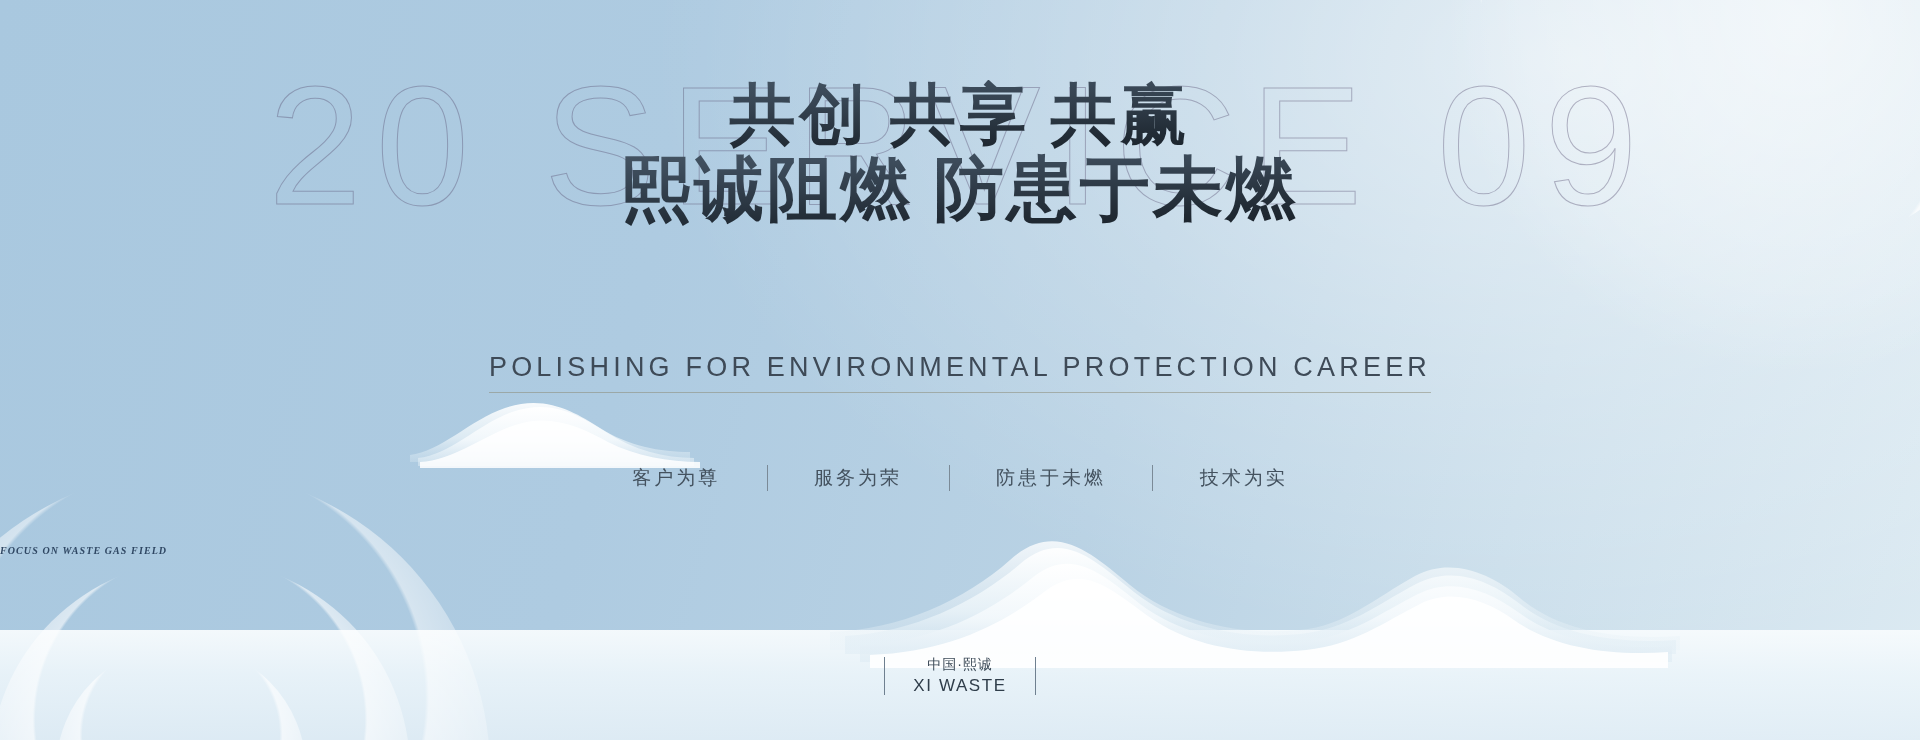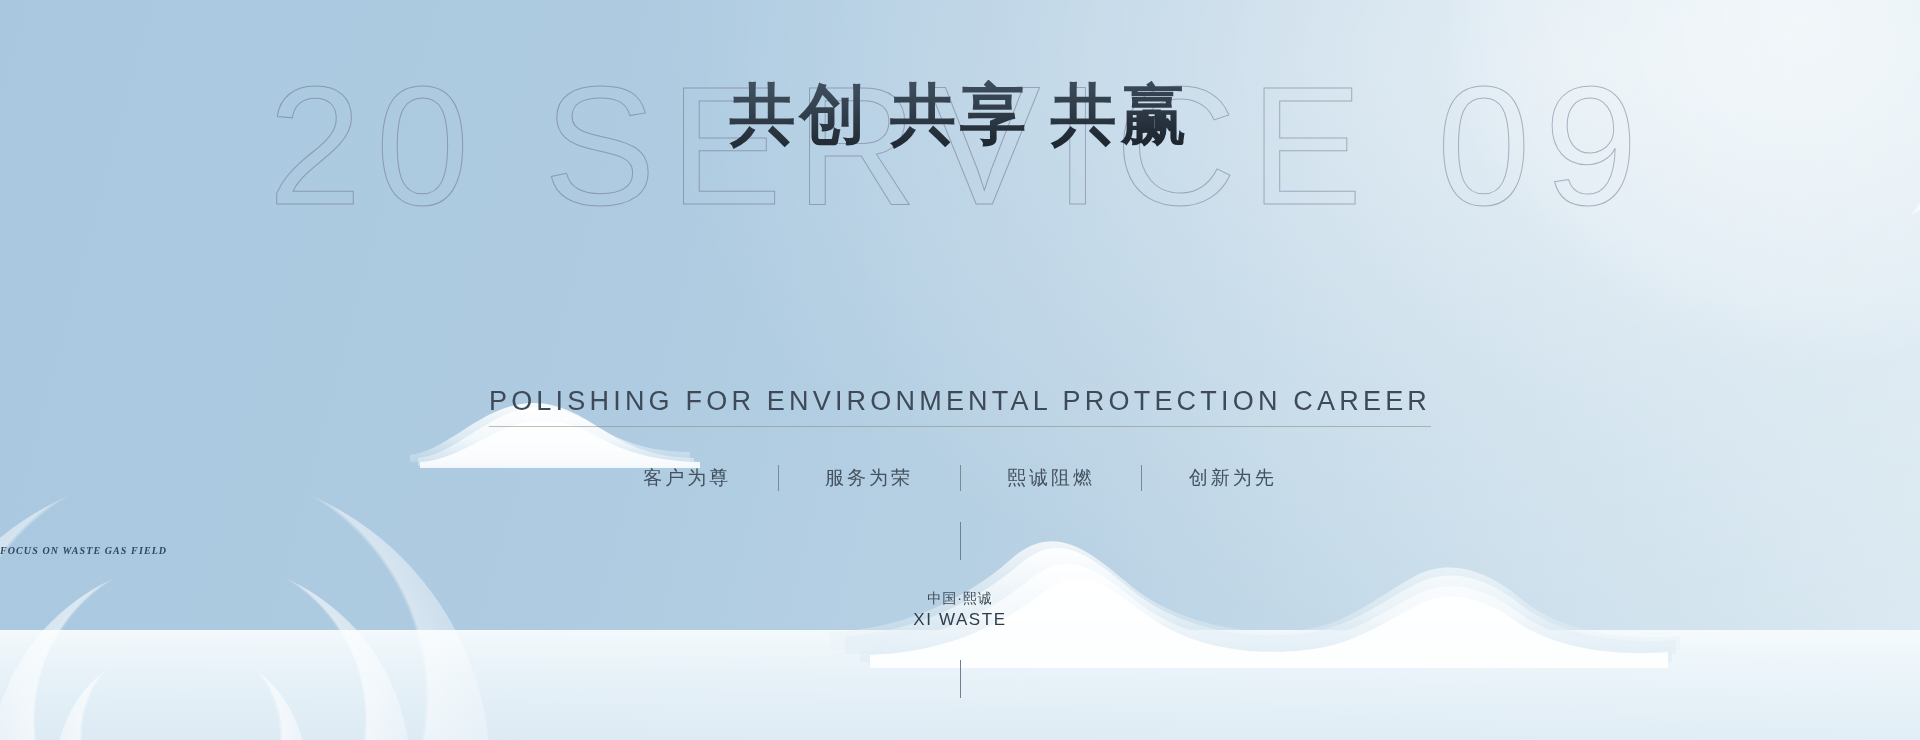--- a/index.html
+++ b/index.html
@@ -121,21 +121,21 @@
   .headline-line-2 {
     font-size:70px;
     letter-spacing:3px;
     margin-top:4px;
   }
 
   
   .tagline {
     position:absolute;
     left:0; right:0;
-    top:386px;
+    top:352px;
     text-align:center;
   }
   .tagline-text {
     display:inline-block;
     font-family:"Liberation Sans", sans-serif;
     font-size:27px;
     font-weight:400;
     letter-spacing:4.2px;
     color:#3e4a57;
     padding-bottom:9px;
@@ -185,21 +185,20 @@
 
   
   .logo-block {
     position:absolute;
     left:0; right:0;
     bottom:42px;
     display:flex;
     align-items:center;
     justify-content:center;
     gap:28px;
-    flex-direction:column;
   }
   .logo-bar {
     width:1px;
     height:38px;
     background:#6f8090;
   }
   .logo-text { text-align:center; }
   .logo-cn {
     font-family:"Liberation Sans", sans-serif;
     font-size:14px;
@@ -275,34 +274,35 @@
                C1192,648 1252,656 1306,650 C1354,645 1384,622 1420,604
                C1452,588 1486,600 1514,620 C1554,648 1610,656 1668,652
                L1668,668 L870,668 Z" fill="#ffffff" opacity="0.9"></path>
     </g>
   </svg>
 
   <div class="ghost-word">20 SERVICE 09</div>
 
   <div class="headline">
     <div class="headline-line headline-line-1">共创 共享 共赢</div>
+    <div class="headline-line headline-line-2">熙诚阻燃 防患于未燃</div>
   </div>
 
   <div class="tagline">
     <span class="tagline-text">POLISHING FOR ENVIRONMENTAL PROTECTION CAREER</span>
   </div>
 
   <div class="values">
     <span class="value-item">客户为尊</span>
     <span class="value-sep"></span>
     <span class="value-item">服务为荣</span>
     <span class="value-sep"></span>
-    <span class="value-item">熙诚阻燃</span>
+    <span class="value-item">防患于未燃</span>
     <span class="value-sep"></span>
-    <span class="value-item">创新为先</span>
+    <span class="value-item">技术为实</span>
   </div>
 
   <div class="sub-serif">
     <div>FOCUS ON WASTE GAS FIELD</div>
   </div>
 
   <div class="logo-block">
     <span class="logo-bar"></span>
     <span class="logo-text">
       <span class="logo-cn" style="display:block">中国·熙诚</span>

